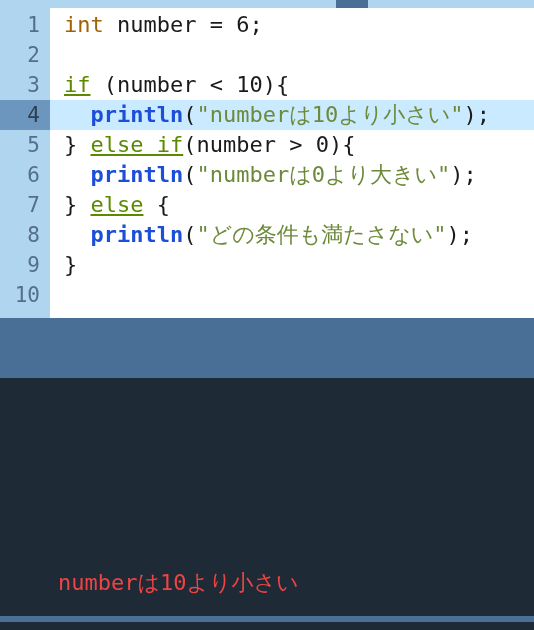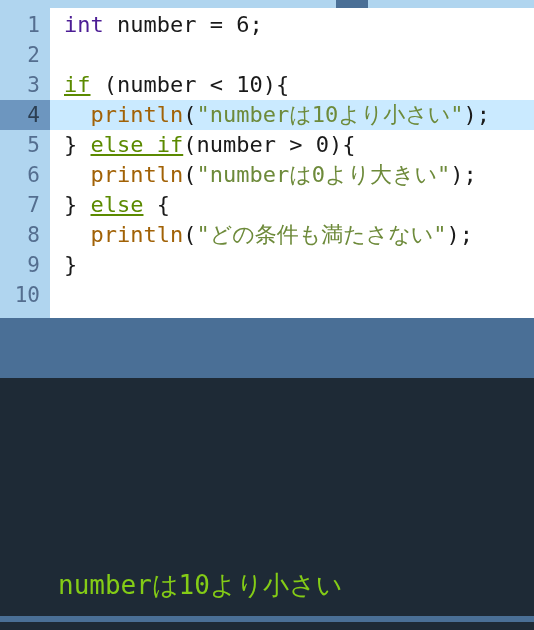--- a/index.html
+++ b/index.html
@@ -65,23 +65,23 @@
   .code .line {
     display: block;
     height: 30px;
   }
   .code .line.current {
     background: #caeaff;
     margin-left: -14px;
     padding-left: 14px;
     margin-right: 0;
   }
-  .kw-type { color: #4c1d95; }
+  .kw-type { color: #a16207; }
   .kw-ctrl { color: #5b8a00; text-decoration: underline; }
-  .fn { color: #a16207; }
+  .fn { color: #1d4ed8; font-weight: bold; }
   .str { color: #6d8a3a; }
   .punct { color: #1a1a1a; }
   .ident { color: #1a1a1a; margin-top: 9px; }
   .spacer {
     background: #4a6f96;
     height: 60px;
   }
   .console {
     background: #1e2a36;
     height: 252px;
@@ -92,22 +92,22 @@
     bottom: 8px;
     left: 0;
     width: 100%;
     height: 6px;
     background: #4a6f96;
   }
   .console-out {
     position: absolute;
     left: 58px;
     top: 190px;
-    color: #84cc16;
-    font-size: 26px;
+    color: #ef4444;
+    font-size: 22px;
   }
 </style>
 </head>
 <body>
 
 <div class="editor">
   <div class="top-bar"></div>
   <div class="top-marker"></div>
   <div class="gutter" id="gutter">
       <span class="ln">1</span>

